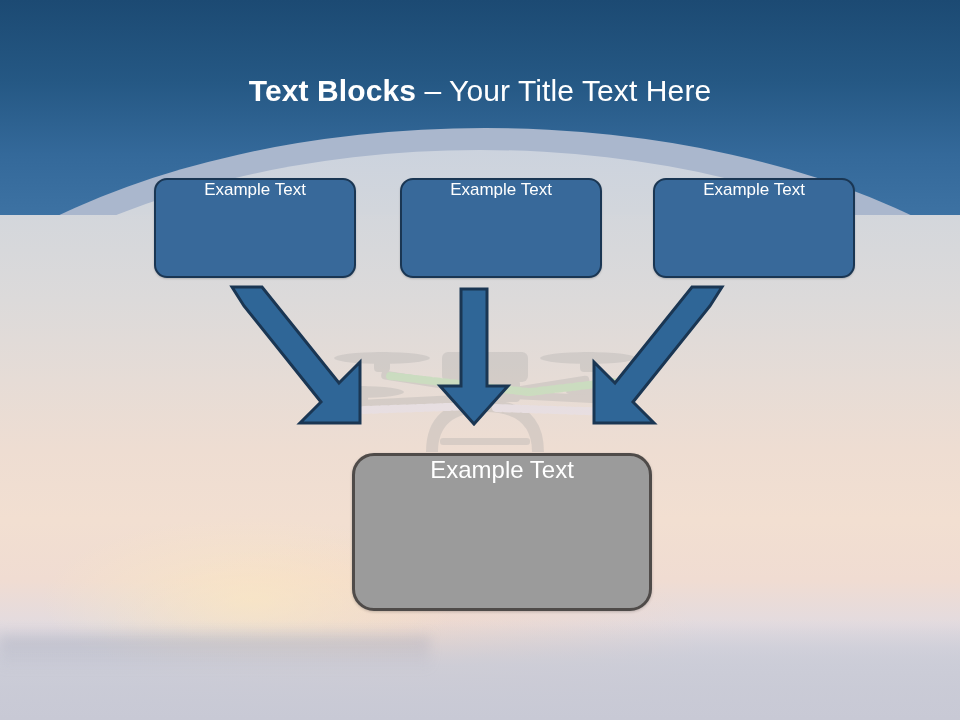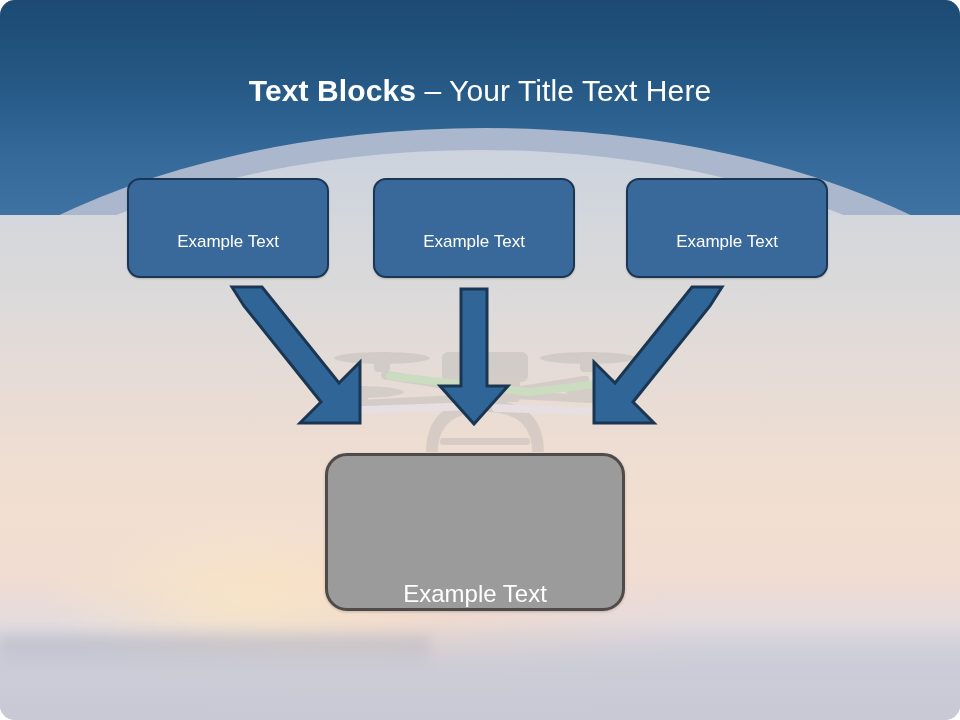--- a/index.html
+++ b/index.html
@@ -10,21 +10,20 @@
   body {
     font-family: "Liberation Sans", sans-serif;
   }
 
   #slide {
     position: relative;
     width: 960px;
     height: 720px;
     overflow: hidden;
     background: #CED4DE;
-    border-radius: 15px;
   }
 
   
   .bg-photo {
     position: absolute;
     inset: 0;
     background:
       radial-gradient(ellipse 300px 120px at 250px 600px, rgba(255,236,190,0.55), rgba(255,236,190,0) 70%),
       radial-gradient(ellipse 420px 150px at 400px 640px, rgba(255,214,184,0.45), rgba(255,214,184,0) 72%),
       linear-gradient(to bottom,
@@ -125,24 +124,25 @@
     white-space: nowrap;
   }
   .slide-title .t-strong { font-weight: bold; }
   .slide-title .t-normal { font-weight: normal; }
 
   
   .node {
     position: absolute;
     box-sizing: border-box;
     display: flex;
-    align-items: flex-end;
+    align-items: flex-start;
     justify-content: center;
     color: #ffffff;
     text-align: center;
+    margin-left: 27px;
   }
   .node.top {
     width: 202px;
     height: 100px;
     border-radius: 13px;
     background: #38699a;
     border: 2px solid #1a3653;
     font-size: 17px;
     padding-bottom: 24px;
     box-shadow: 0 1px 2px rgba(0,0,0,0.18);

